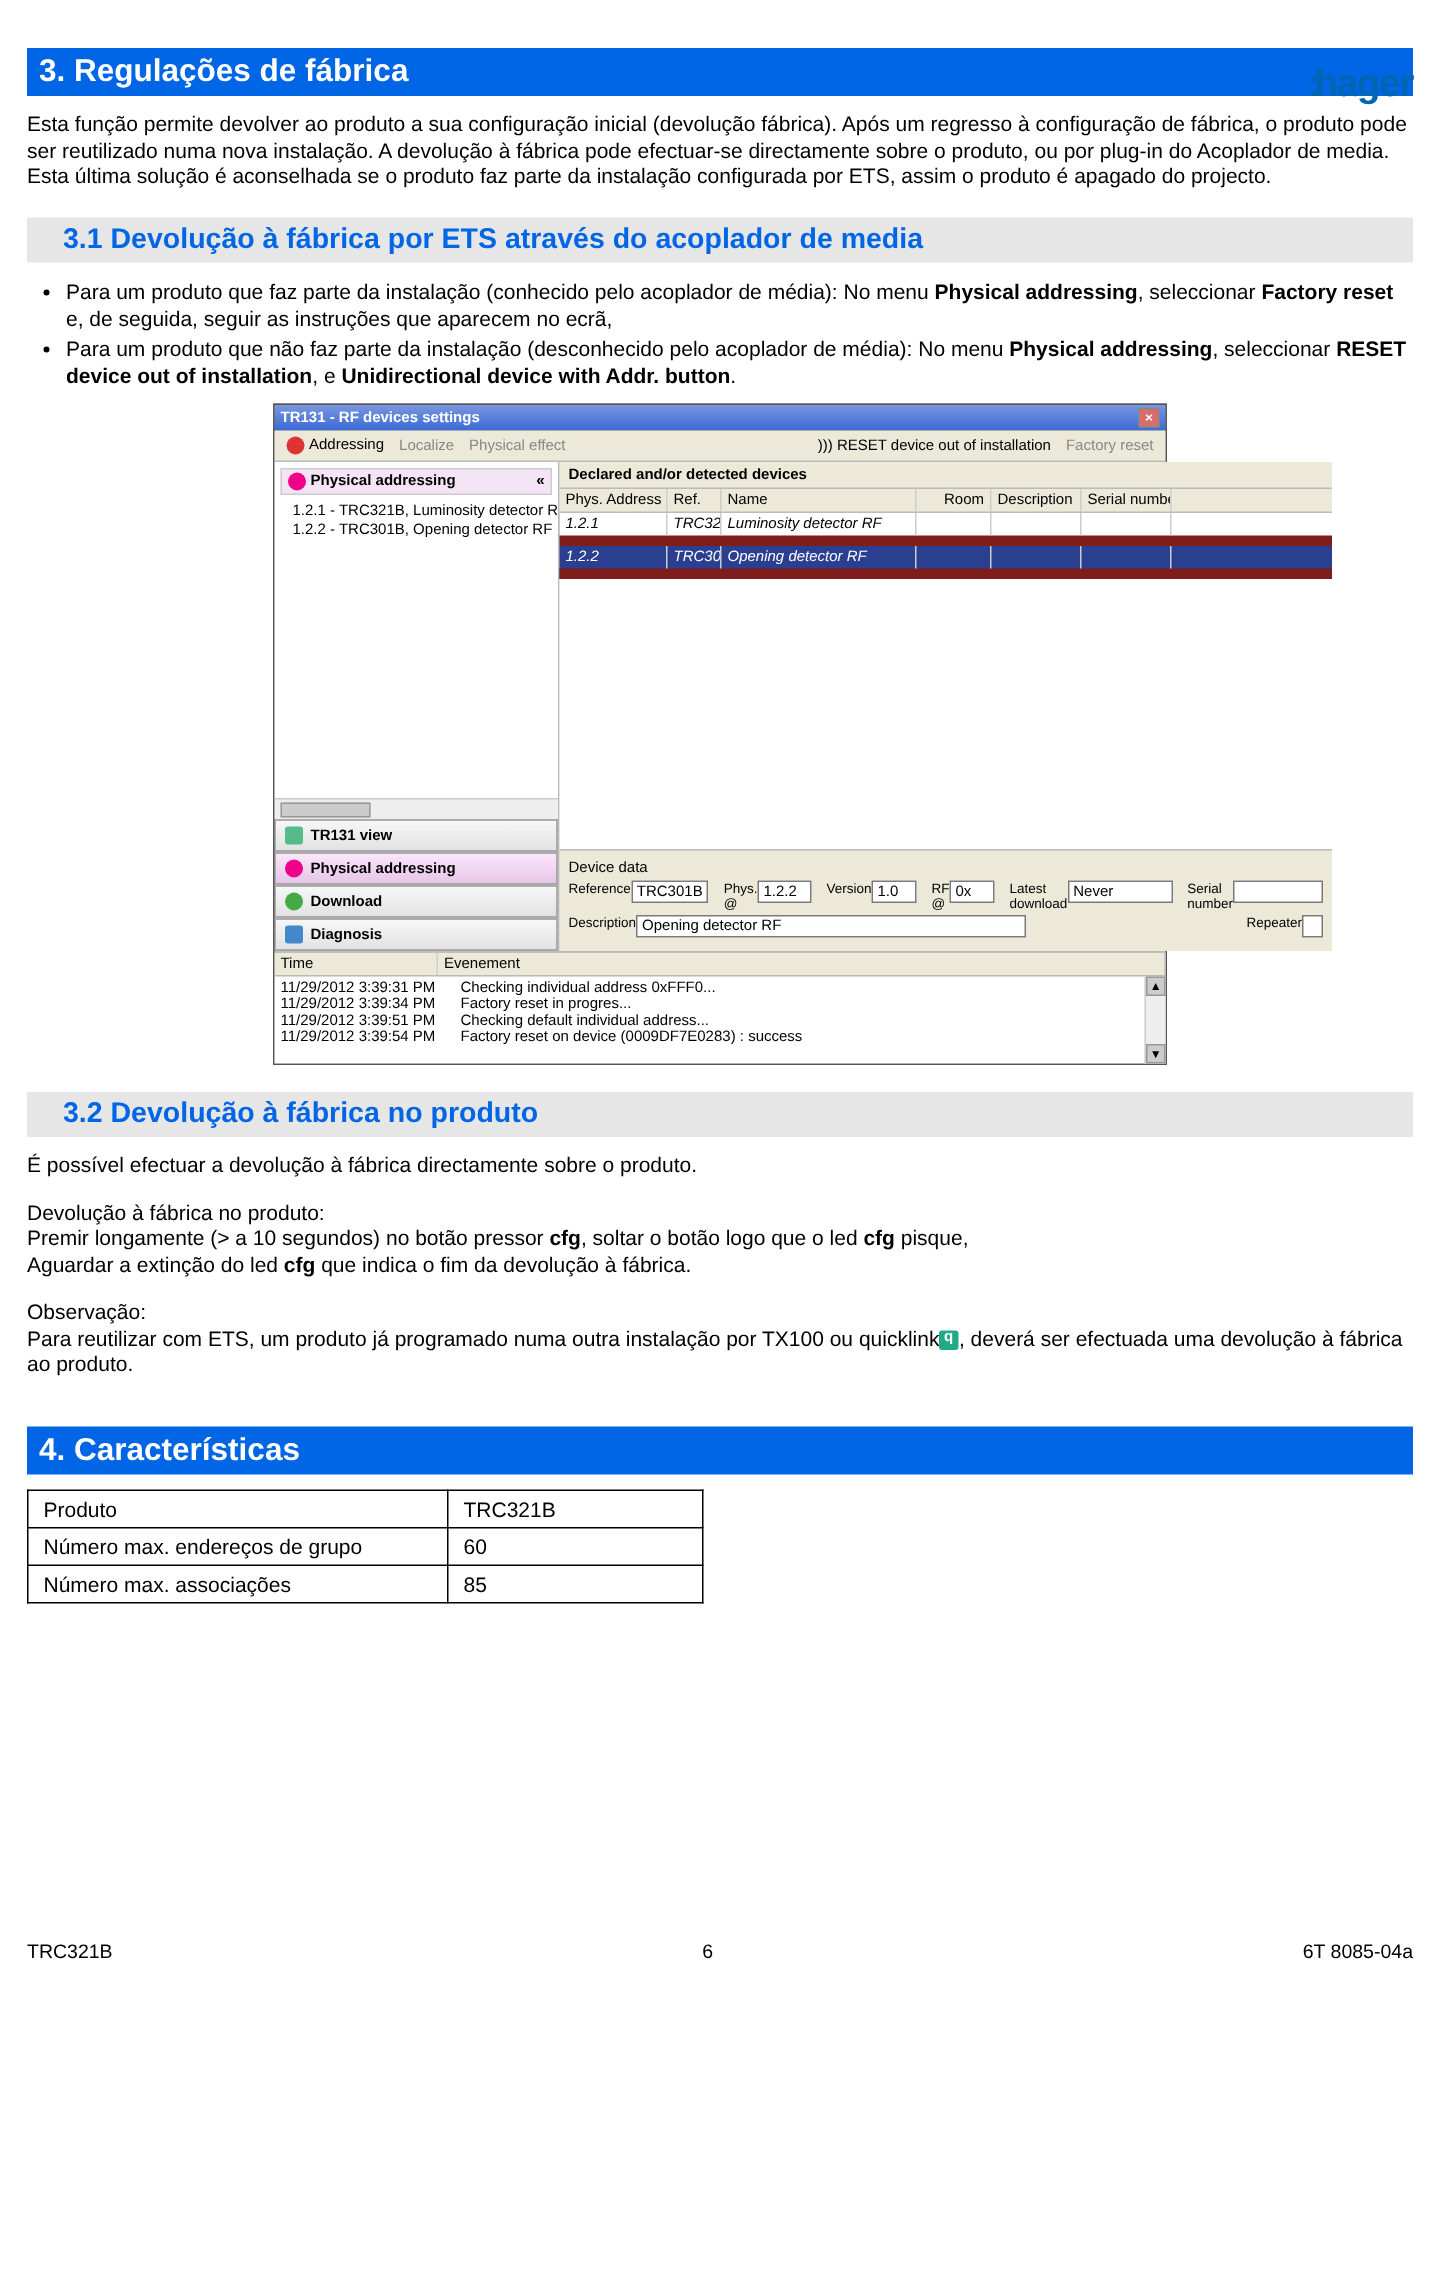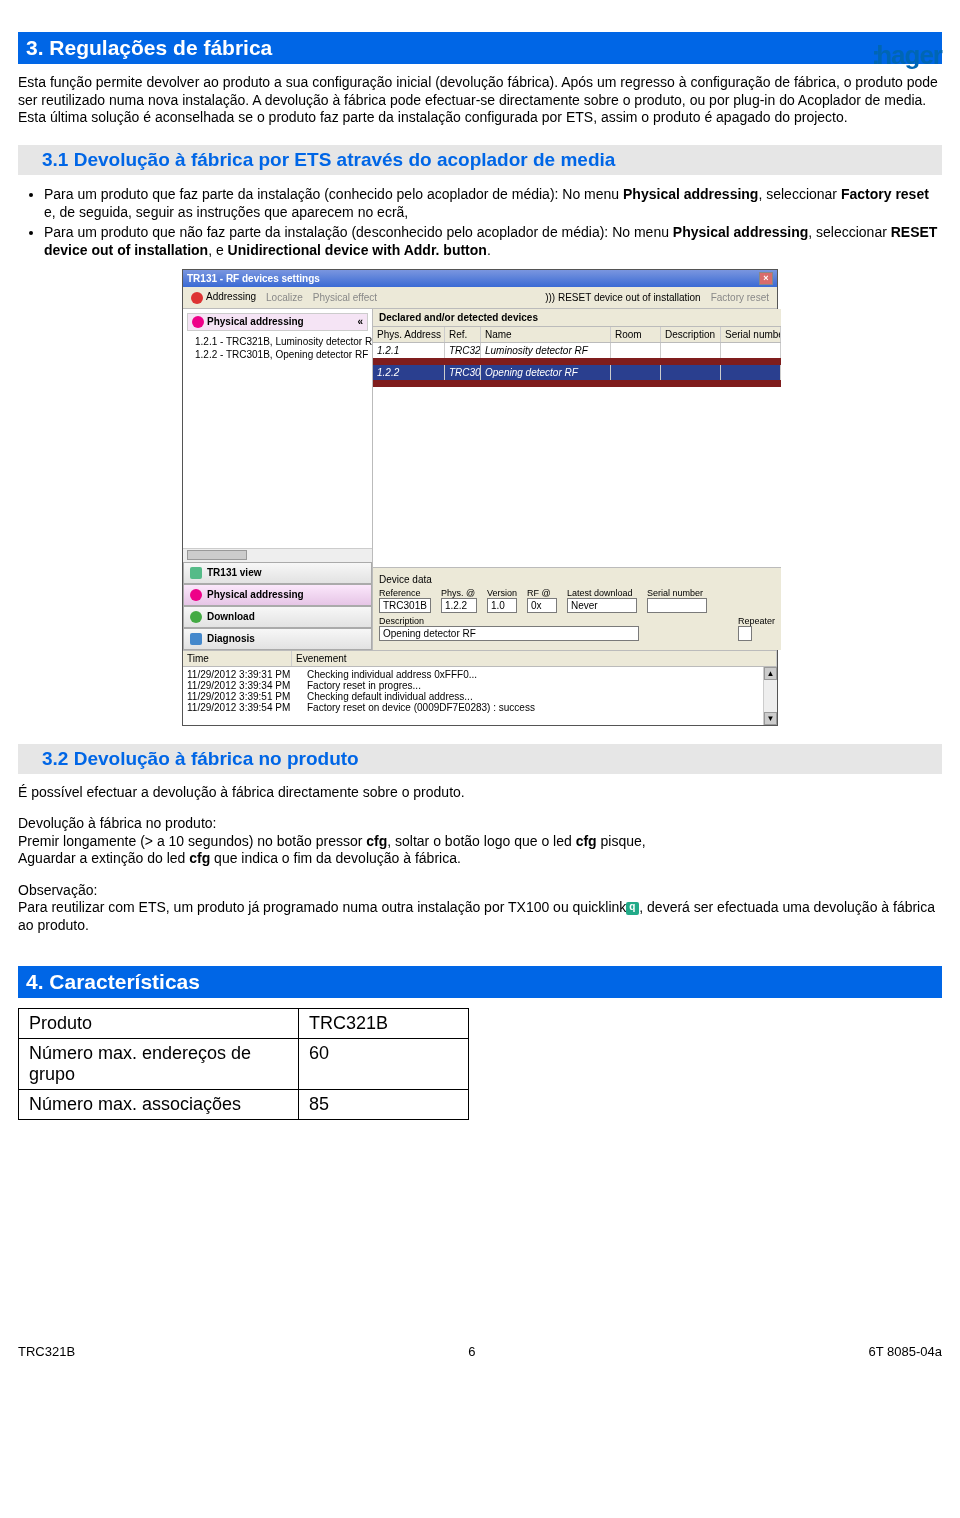--- a/index.html
+++ b/index.html
@@ -53,41 +53,41 @@
   .sb-icon { width: 12px; height: 12px; display: inline-block; border-radius: 2px; }
   .ss-right { flex: 1; background: #fff; display: flex; flex-direction: column; }
   .ss-right-head { background: #ece9d8; border-bottom: 1px solid #bbb; padding: 3px 6px; font-weight: bold; }
   .ss-table-head { display: flex; background: #ece9d8; border-bottom: 1px solid #bbb; }
   .ss-cell { padding: 2px 4px; border-right: 1px solid #ccc; overflow: hidden; white-space: nowrap; }
   .ss-row { display: flex; border-bottom: 7px solid #7f1d1d; font-style: italic; }
   .ss-row.sel { background: #2a3f8f; color: #fff; }
   .ss-right-mid { height: 180px; background: #fff; }
   .ss-device { background: #ece9d8; border-top: 1px solid #bbb; padding: 6px; }
   .ss-field-row { display: flex; gap: 10px; margin: 3px 0; }
-  .ss-field { display: flex; flex-direction: column; }
+  .ss-field { display: flex; }
   .ss-field label { font-size: 9px; }
   .ss-input { background: #fff; border: 1px solid #7a7a7a; padding: 1px 3px; height: 15px; min-width: 50px; }
   .ss-log { border-top: 1px solid #bbb; }
   .ss-log-head { display: flex; background: #ece9d8; border-bottom: 1px solid #bbb; }
   .ss-log-body { background: #fff; padding: 2px 0; height: 58px; position: relative; }
   .ss-log-row { display: flex; padding: 0 4px; }
   .ss-log-row .c1 { width: 120px; }
   .ss-vscroll { position: absolute; right: 0; top: 0; bottom: 0; width: 14px; background: #eee; border-left: 1px solid #ccc; display: flex; flex-direction: column; justify-content: space-between; }
   .ss-vscroll .arr { height: 13px; background: #ccc; border: 1px solid #999; font-size: 8px; text-align: center; line-height: 11px; }
   .char-table { border-collapse: collapse; margin-top: 6px; }
-  .char-table td { border: 1px solid #000; padding: 4px 10px; font-size: 18px; vertical-align: top; }
+  .char-table td { border: 1px solid #000; padding: 4px 10px; font-size: 14px; vertical-align: top; }
   .char-table td:first-child { width: 280px; }
   .char-table td:nth-child(2) { width: 170px; }
   .q-icon { width: 13px; height: 13px; display: inline-block; background: #2a8; border-radius: 2px; vertical-align: middle; position: relative; }
   .q-icon::after { content: "q"; position: absolute; color: #fff; font-size: 10px; font-weight: bold; left: 3px; top: -1px; }
   .footer { display: flex; justify-content: space-between; padding: 4px 18px; font-size: 13px; margin-top: 200px; }
   .c-phys { width: 72px; }
   .c-ref { width: 36px; }
   .c-name { width: 130px; }
-  .c-room { width: 50px; }
+  .c-room { width: 50px; text-align: right; }
   .c-desc { width: 60px; }
   .c-ser { width: 60px; }
 </style>
 </head>
 <body>
 
 <div class="page">
   <div class="logo"><span class="dots">:</span><span>hager</span></div>
 
   <div class="h-blue">3. Regulações de fábrica</div>

